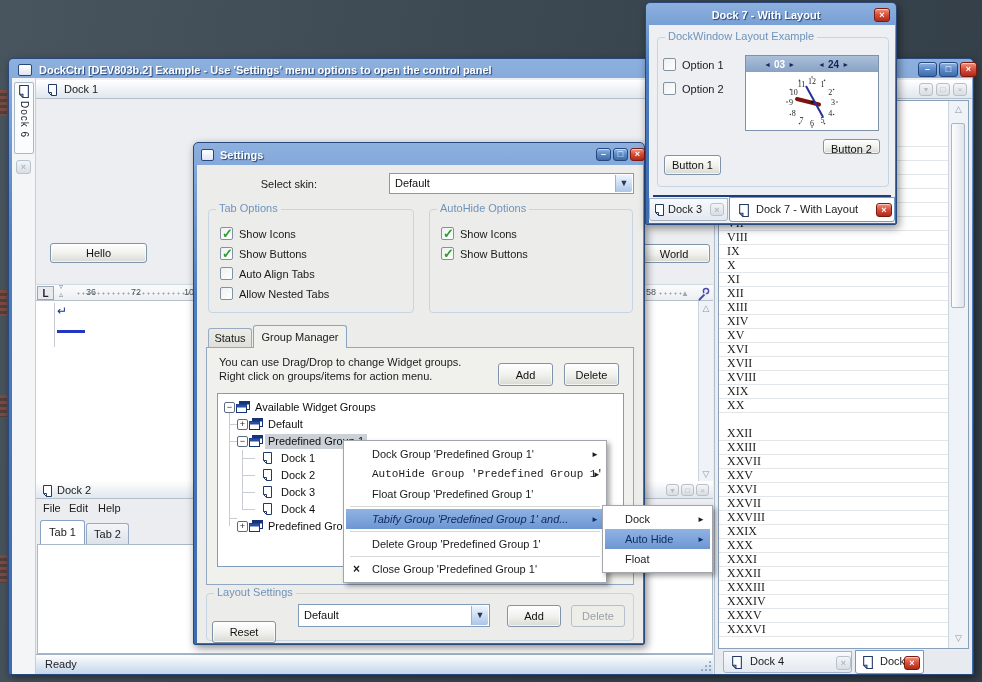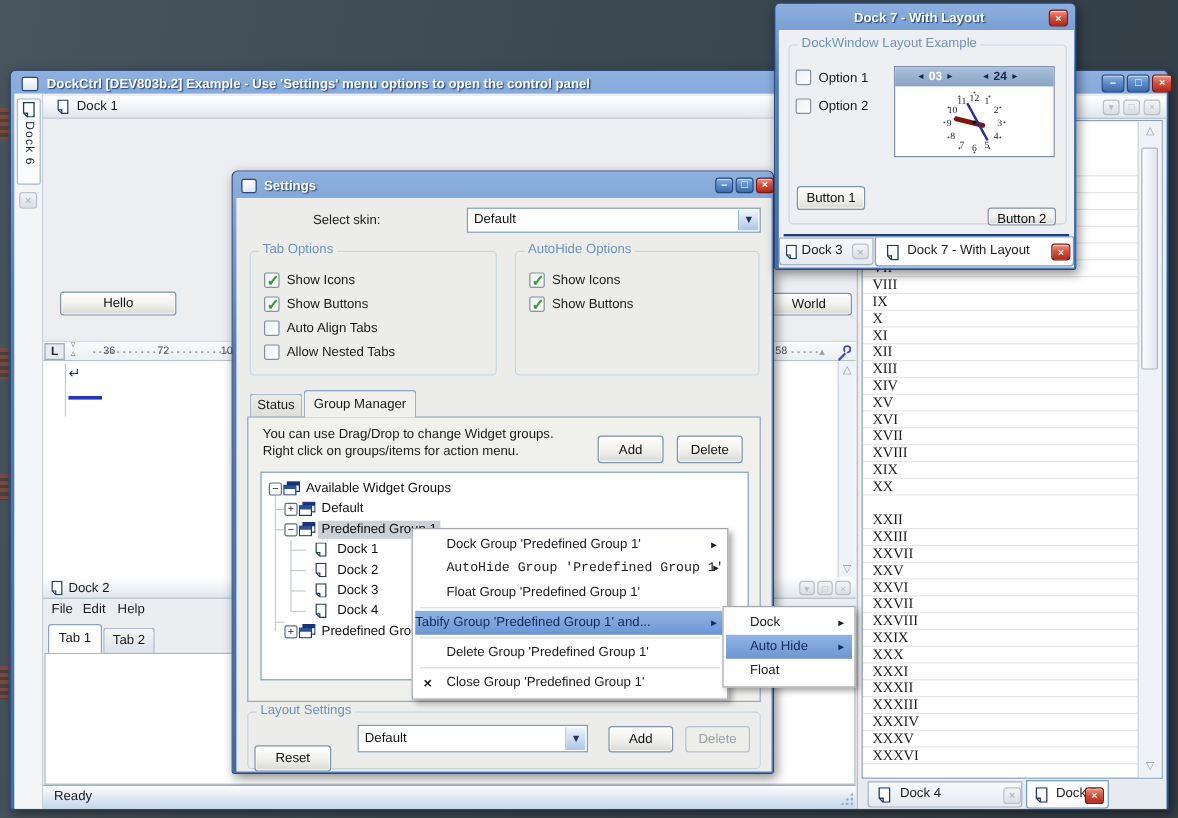--- a/index.html
+++ b/index.html
@@ -467,21 +467,21 @@
             <line x1="44" y1="31.5" x2="22" y2="26" stroke="#7e150c" stroke-width="4" stroke-linecap="round"></line>
             <line x1="31" y1="13" x2="48" y2="44" stroke="#24309c" stroke-width="2"></line>
             <circle cx="37" cy="29" r="1.6" fill="#111"></circle>
           </svg>
         </span>
       </div>
 
       <div class="btn" style="left:15px;top:130px;width:57px;height:20px;line-height:19px">
         <span>Button 1</span>
       </div>
-      <div class="btn" style="left:174px;top:148px;width:57px;height:15px;line-height:19px">
+      <div class="btn" style="left:174px;top:114px;width:57px;height:15px;line-height:19px">
         <span>Button 2</span>
       </div>
 
       <div class="abs" style="left:4px;top:170px;width:238px;height:2px;background:#1c3d7e"></div>
       <div class="dtab-i" style="left:0px;top:173px;width:79px;height:23px">
         <span class="abs" style="left:4px;top:5px"><svg width="11" height="12" viewBox="0 0 11 12">
               <path d="M1.5 0.5 h8 v11 h-5 l-3 -3 z" fill="#fff" stroke="#223a66"></path>
               <path d="M1.5 8.5 h3 v3" fill="none" stroke="#223a66"></path>
             </svg></span>
         <span class="abs" style="left:18px;top:4px">Dock 3</span>
@@ -496,21 +496,21 @@
         <div class="cbtn red" style="left:146px;top:5px;width:16px;height:14px">×</div>
       </div>
     </div>
   </div>
 
   <div id="ctx" class="menu" style="left:343px;top:440px;width:264px">
       <div class="mi" style="padding-left: 26px;"><span class="lab">Dock Group 'Predefined Group 1'</span><div class="arr">►</div></div>
       <div class="mi" style="padding-left: 26px; font-family: Liberation Mono, monospace;"><span class="lab">AutoHide Group 'Predefined Group 1'</span><div class="arr">►</div></div>
       <div class="mi" style="padding-left: 26px;"><span class="lab">Float Group 'Predefined Group 1'</span></div>
       <div class="msep"></div>
-      <div class="mi hl" style=""><span class="lab">Tabify Group 'Predefined Group 1' and...</span><div class="arr">►</div></div>
+      <div class="mi hl" style="padding-left: 26px; font-style: italic;"><span class="lab">Tabify Group 'Predefined Group 1' and...</span><div class="arr">►</div></div>
       <div class="msep"></div>
       <div class="mi" style="padding-left: 26px;"><span class="lab">Delete Group 'Predefined Group 1'</span></div>
       <div class="msep"></div>
       <div class="mi" style="padding-left: 26px;"><div class="ic">×</div><span class="lab">Close Group 'Predefined Group 1'</span></div>
     </div>
   <div id="sub1" class="menu" style="left:602px;top:505px;width:111px;z-index:41">
       <div class="mi" style="padding-left: 20px;"><span class="lab">Dock</span><div class="arr">►</div></div>
       <div class="mi hl" style="padding-left: 20px;"><span class="lab">Auto Hide</span><div class="arr">►</div></div>
       <div class="mi" style="padding-left: 20px;"><span class="lab">Float</span></div>
     </div>

